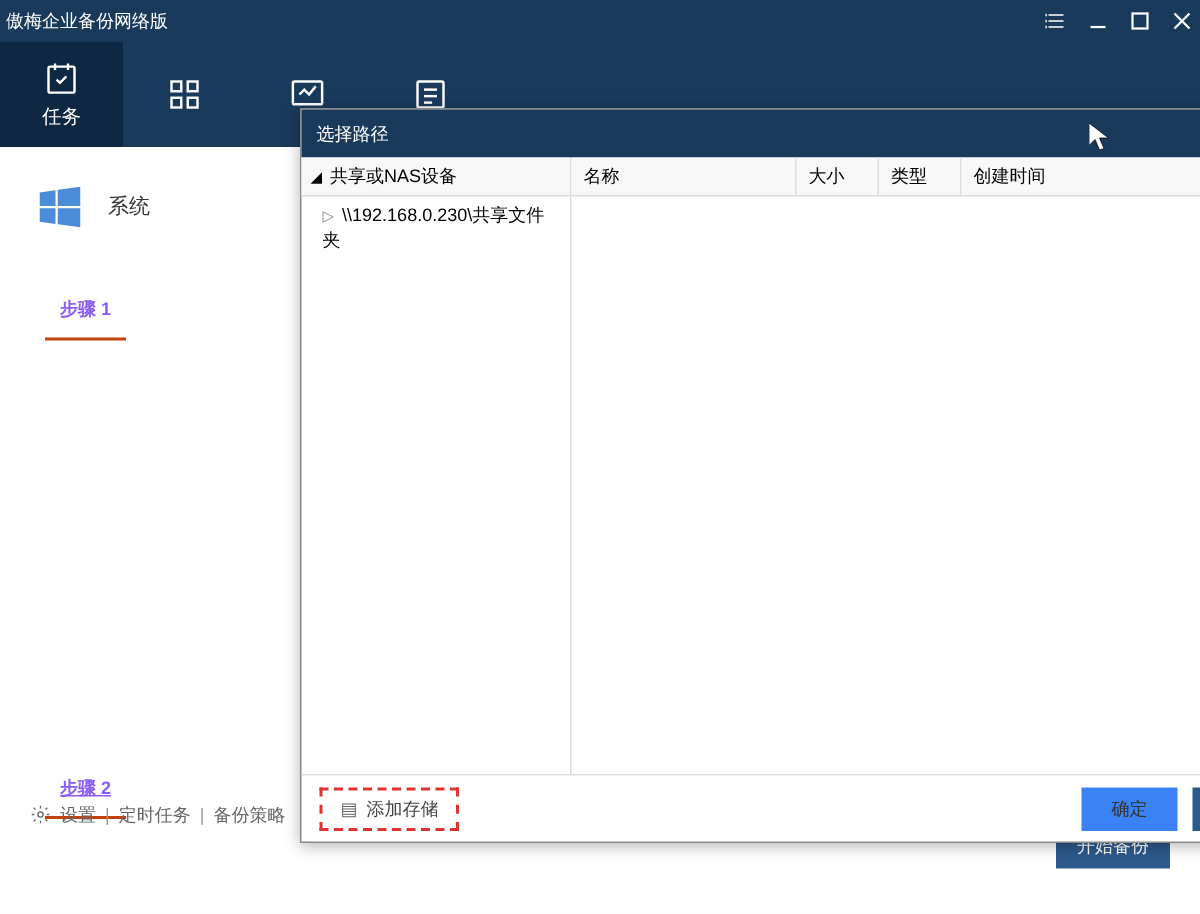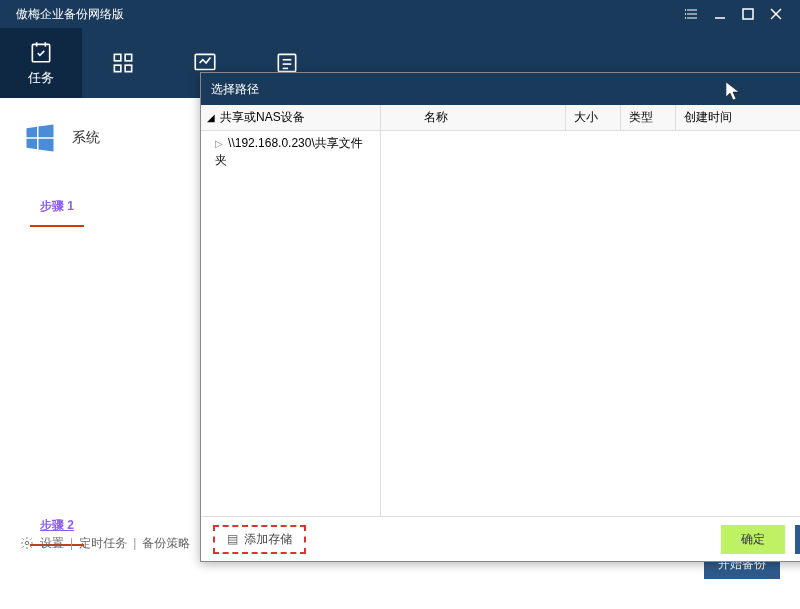--- a/index.html
+++ b/index.html
@@ -1,18 +1,18 @@
 <!DOCTYPE html>
 <html><head>
   <meta charset="utf-8">
   <style>
     * { margin: 0; padding: 0; box-sizing: border-box; font-family: "Microsoft YaHei", sans-serif; }
     body { width: 800px; height: 609px; background: #fff; overflow: hidden; position: relative; }
     
-    .titlebar { height: 28px; background: #1a3a5c; display: flex; align-items: center; padding: 0 16px; color: #fff; font-size: 12px; }
+    .titlebar { height: 28px; background: #1a3a5c; display: flex; align-items: center; padding: 0 4px; color: #fff; font-size: 12px; }
     .titlebar-title { flex: 1; }
     .titlebar-controls { display: flex; gap: 12px; }
     .titlebar-btn { cursor: pointer; display: inline-flex; align-items: center; justify-content: center; width: 16px; height: 16px; }
     
     .main-nav { height: 70px; background: #1a3a5c; display: flex; align-items: stretch; }
     .nav-item { width: 82px; display: flex; flex-direction: column; align-items: center; justify-content: center; color: #fff; font-size: 13px; cursor: pointer; gap: 4px; }
     .nav-item.active { background: #0e2844; }
     .nav-item.icon-only { width: 82px; justify-content: center; }
     .nav-item svg { stroke: #fff; fill: none; }
     
@@ -41,31 +41,31 @@
     .modal-body { flex: 1; display: flex; border-bottom: 1px solid #ddd; }
     .tree-panel { width: 180px; border-right: 1px solid #ddd; }
     .tree-header { padding: 4px 6px; font-size: 12px; border-bottom: 1px solid #ddd; background: #f8f8f8; }
     .tree-header-arrow { font-size: 10px; margin-right: 2px; }
     .tree-item { padding: 4px 6px 4px 14px; font-size: 12px; cursor: pointer; }
     .tree-item-arrow { color: #888; font-size: 10px; margin-right: 2px; }
     
     .list-panel { flex: 1; }
     .list-header { display: flex; border-bottom: 1px solid #ddd; background: #f8f8f8; }
     .list-col { padding: 4px 8px; font-size: 12px; border-right: 1px solid #ddd; }
-    .col-name { width: 150px; margin-left: 35px; }
+    .col-name { width: 150px; }
     .col-size { width: 55px; }
     .col-type { width: 55px; }
     .col-time { flex: 1; }
     
     .modal-footer { height: 44px; display: flex; align-items: center; padding: 0 12px; gap: 10px; }
     .add-storage { border: 2px dashed #d33; padding: 4px 12px; font-size: 12px; display: flex; align-items: center; gap: 6px; cursor: pointer; color: #444; }
     .add-storage-icon { color: #666; }
     .modal-footer-spacer { flex: 1; }
     .btn { padding: 6px 20px; font-size: 12px; border: none; cursor: pointer; }
-    .btn-ok { background: #bef264; color: #333; }
+    .btn-ok { background: #3b82f6; color: #333; }
     .btn-cancel { background: #2d5a8c; color: #fff; }
     
     .cursor { position: absolute; top: 82px; right: 58px; z-index: 100; pointer-events: none; }
   </style>
 </head>
 <body>
 
 <div class="titlebar">
   <span class="titlebar-title">傲梅企业备份网络版</span>
   <div class="titlebar-controls">

